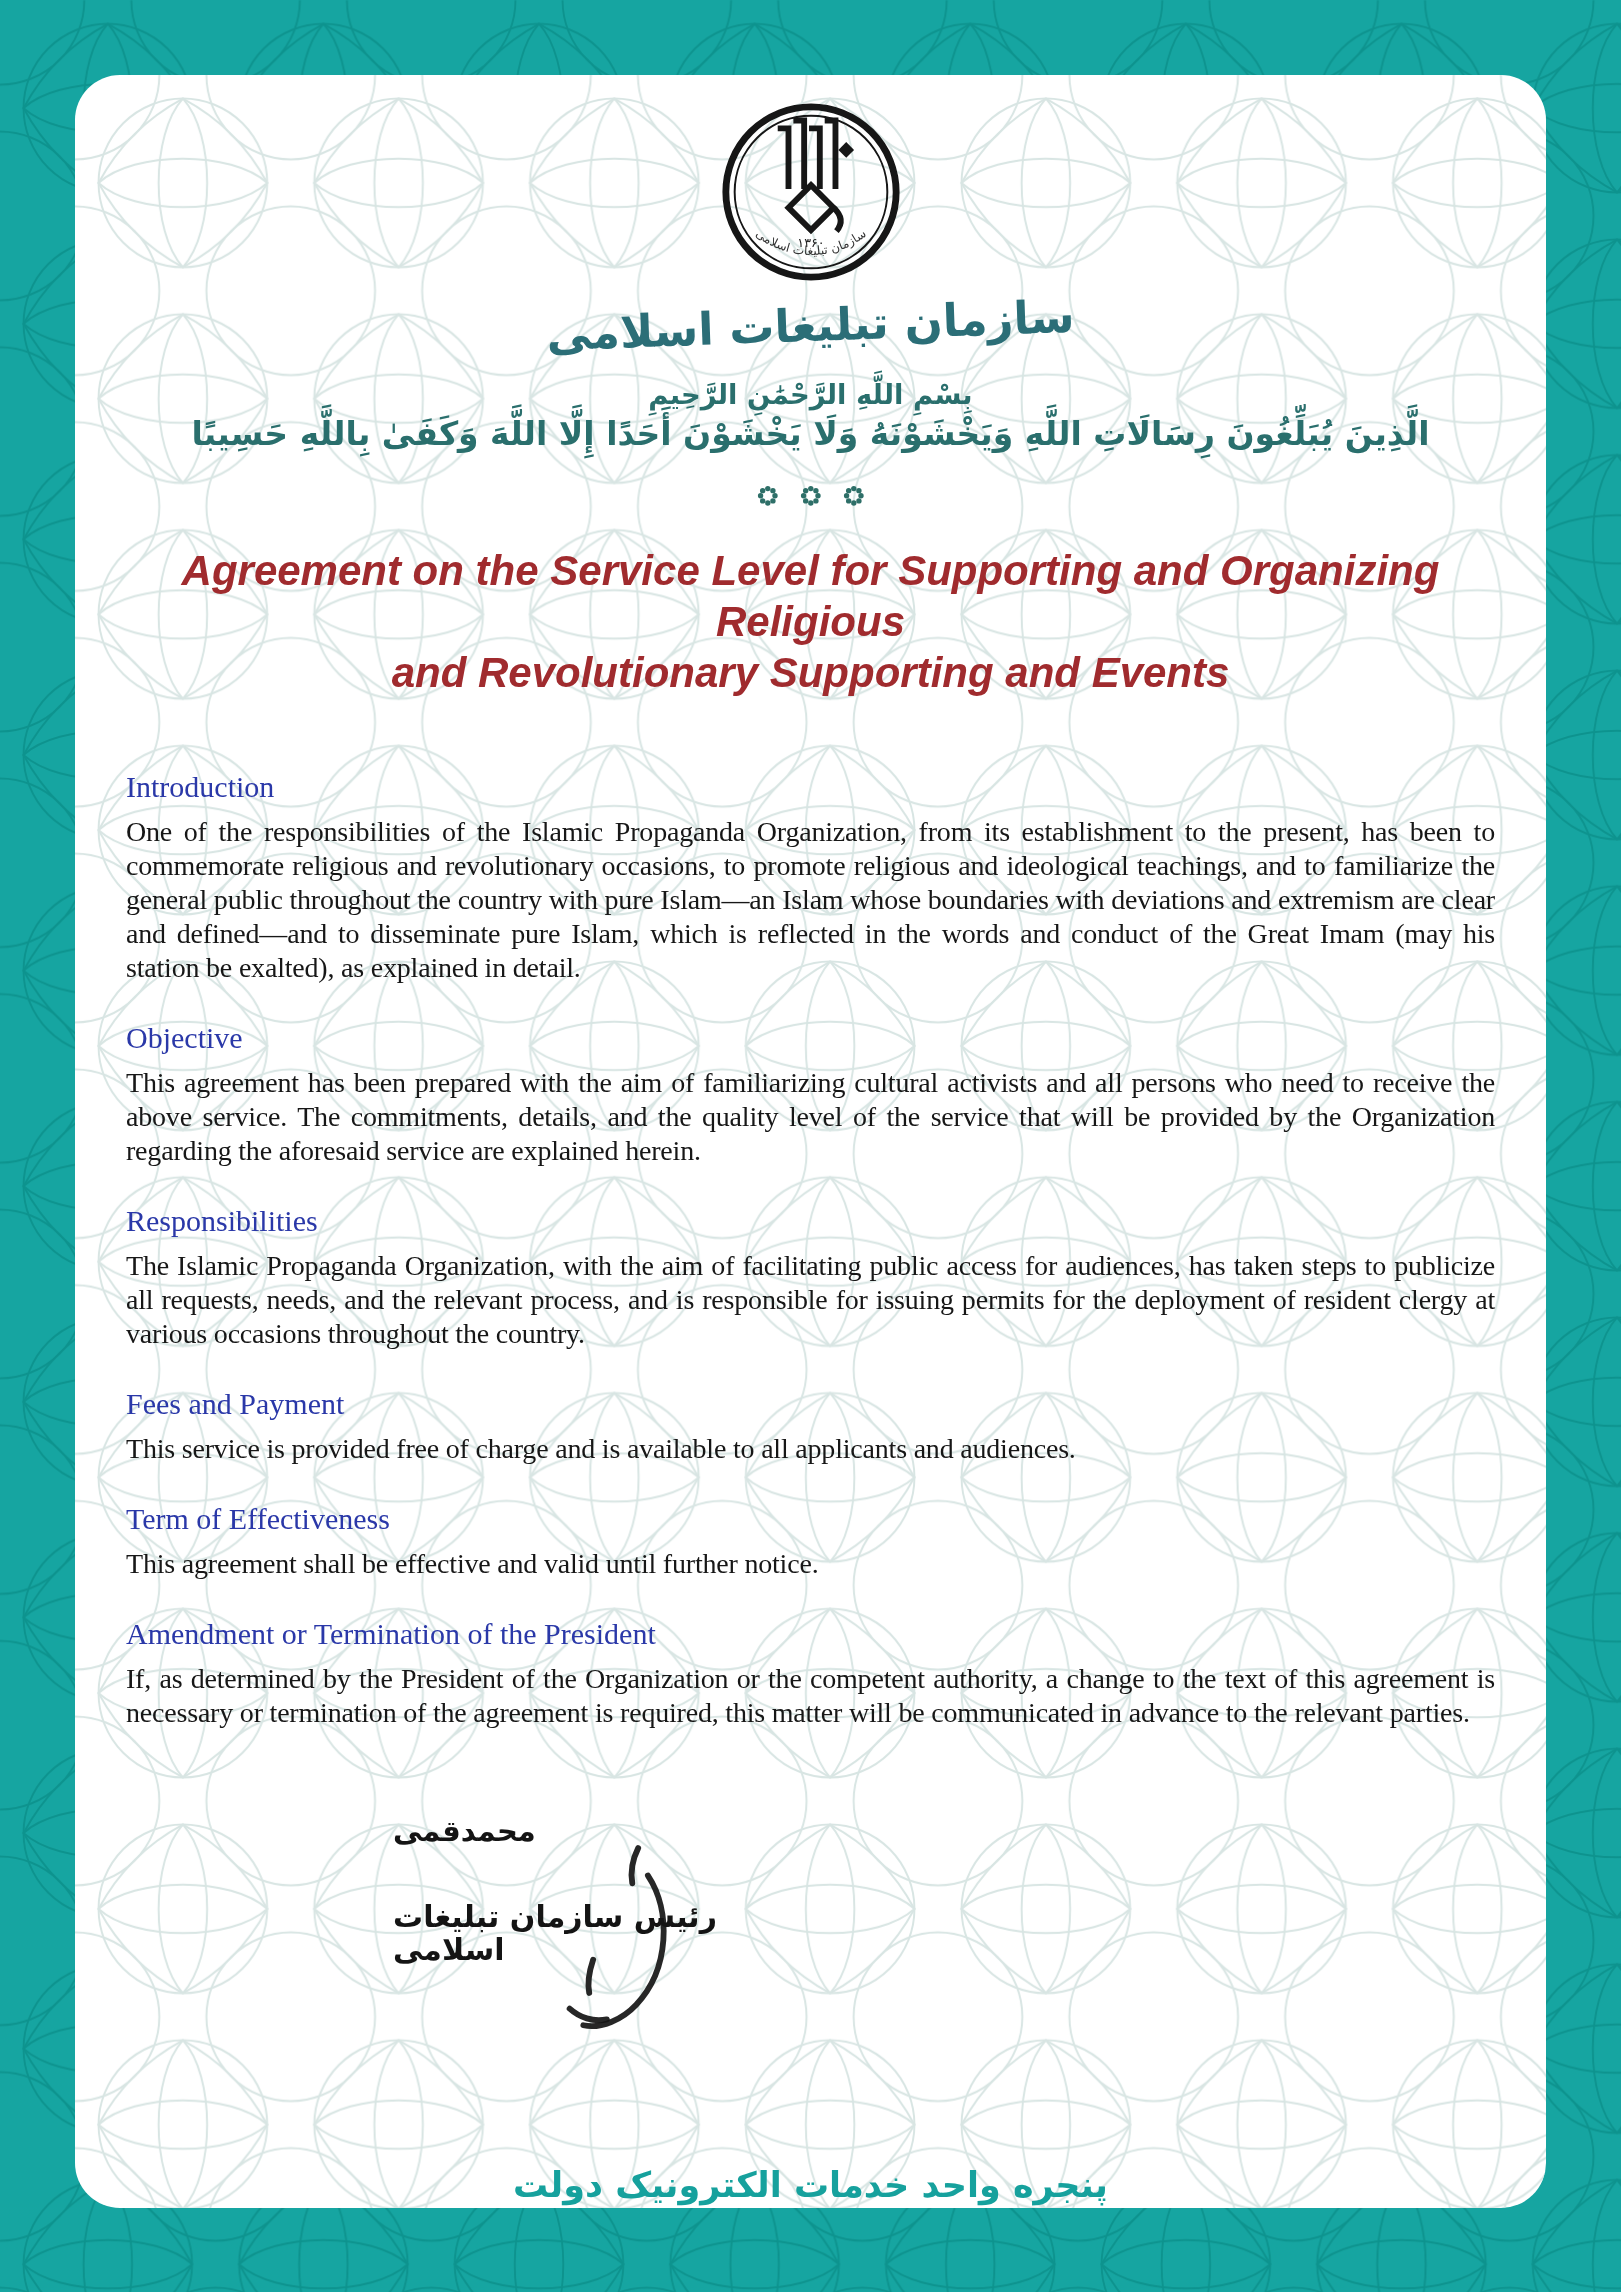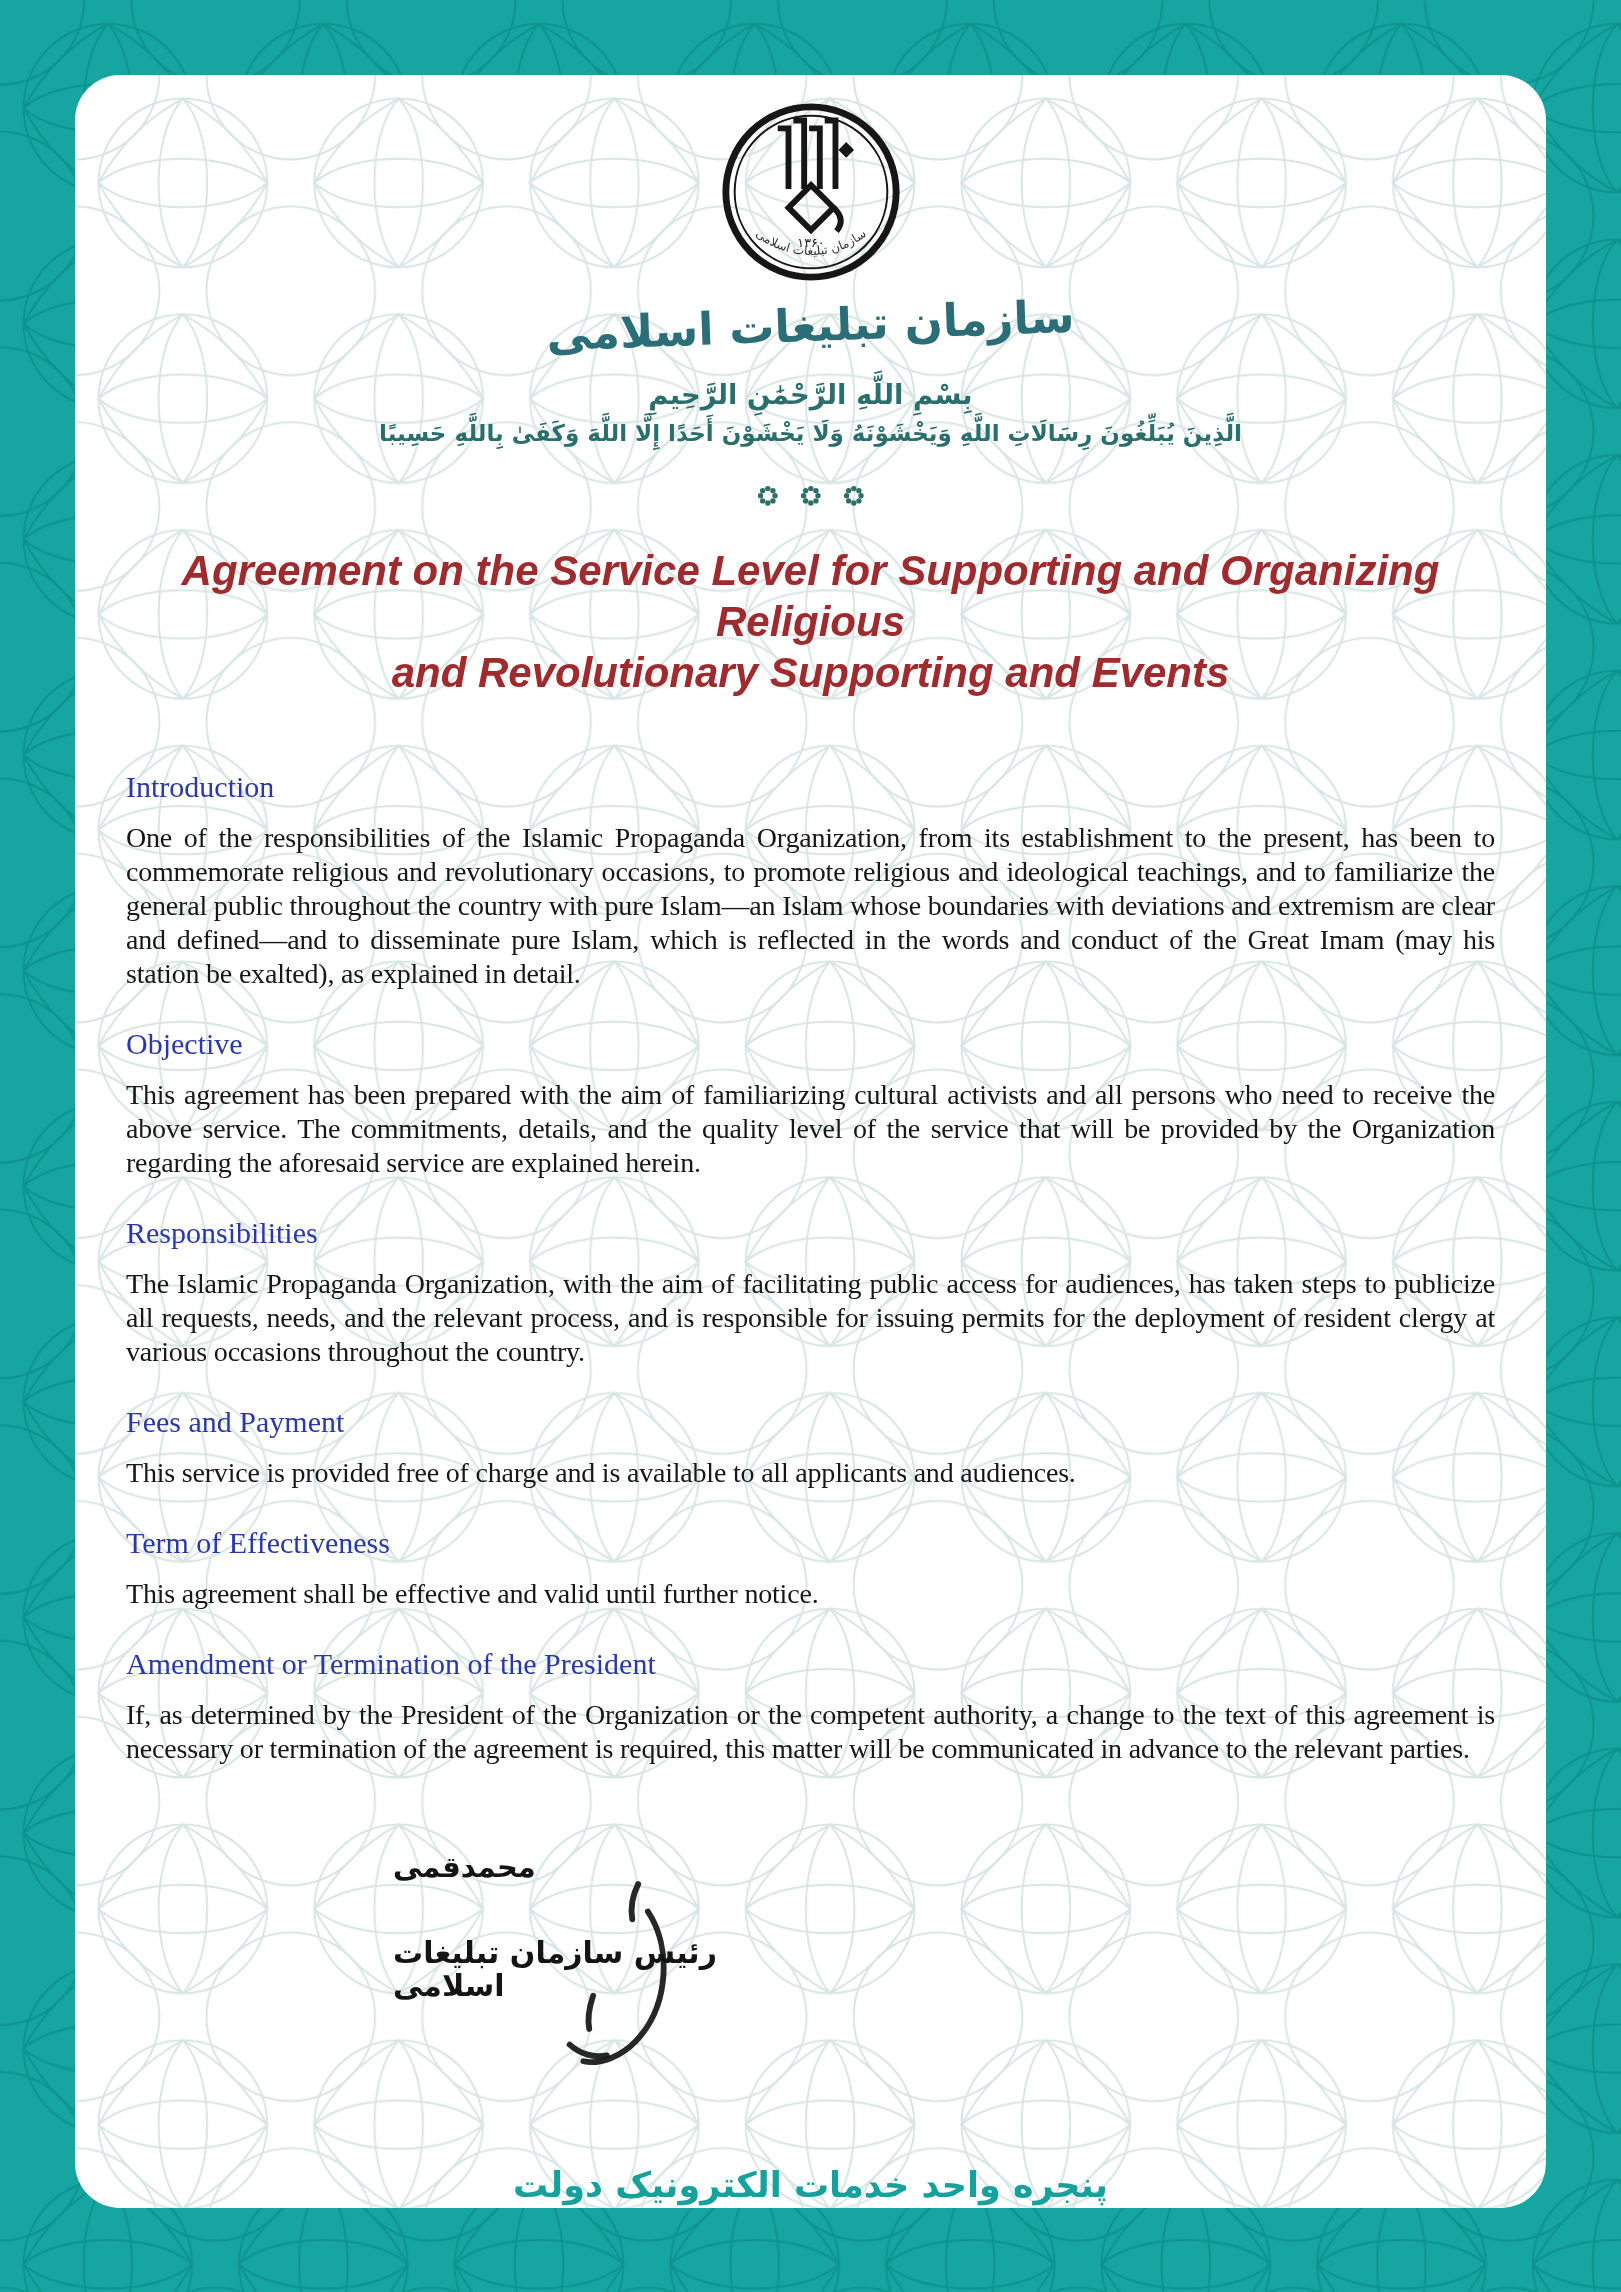--- a/index.html
+++ b/index.html
@@ -15,31 +15,31 @@
   .emblem-ring{fill:none;stroke:var(--emblem_ink,#161616);}
   .emblem-stroke{fill:none;stroke:var(--emblem_ink,#161616);stroke-width:6;}
   .emblem-fill{fill:var(--emblem_ink,#161616);}
   .emblem-year{font-family:"DejaVu Sans",sans-serif;font-size:13px;fill:#222;}
   .emblem-arc{font-family:"DejaVu Sans",sans-serif;font-size:12.5px;fill:#333;}
   .calligraphy{margin-top:2px;text-align:center;direction:rtl;font-family:"DejaVu Sans",sans-serif;
     font-weight:bold;font-size:45px;color:var(--calligraphy_teal,#2b6e77);transform:rotate(-2deg);}
   .bismillah{margin-top:26px;text-align:center;direction:rtl;font-family:"DejaVu Sans",sans-serif;
     font-weight:bold;font-size:27.4px;line-height:33px;color:var(--arabic_teal,#2a6f6d);}
   .verse{margin-top:5.9px;text-align:center;direction:rtl;font-family:"DejaVu Sans",sans-serif;
-    font-weight:bold;font-size:23px;line-height:33px;color:var(--arabic_teal,#2a6f6d);}
+    font-weight:bold;font-size:33px;line-height:33px;color:var(--arabic_teal,#2a6f6d);}
   .ornament{margin-top:35px;text-align:center;height:23.5px;}
   .ornament svg{margin:0 8.8px;vertical-align:middle;}
   .florette{fill:var(--ornament_teal,#2e6f68);}
   .title{margin:37px auto 0;max-width:1362px;text-align:center;font-family:"Liberation Sans",sans-serif;
     font-weight:bold;font-size:42px;line-height:51px;color:var(--title_red,#a02b2e);font-style:italic;}
   .sections{margin-top:71px;}
   .section{margin-top:35px;}
   .section:first-child{margin-top:0;}
   .section-heading{font-size:30px;line-height:35px;color:var(--heading_blue,#2a38a8);}
-  .section-body{margin-top:17px;font-size:28px;line-height:34px;text-align:justify;
+  .section-body{margin-top:11px;font-size:28px;line-height:34px;text-align:justify;
     color:var(--body_text,#171717);letter-spacing:-0.2px;}
   .signature{position:relative;width:353px;margin:86px 0 0 267px;text-align:left;
     font-family:"DejaVu Sans",sans-serif;font-weight:bold;color:#141414;direction:rtl;}
   .sig-name{font-size:29px;line-height:31px;}
   .sig-role{margin-top:53px;font-size:30px;line-height:33px;}
   .sig-squiggle{position:absolute;left:161px;top:25.5px;}
   .ink{fill:none;stroke:#151515;stroke-width:6;stroke-linecap:round;opacity:.92;}
   .footer{position:absolute;left:0;right:0;bottom:1px;text-align:center;direction:rtl;
     font-family:"DejaVu Sans",sans-serif;font-weight:bold;font-size:35px;line-height:43px;
     color:var(--footer_teal,#16a19d);}

